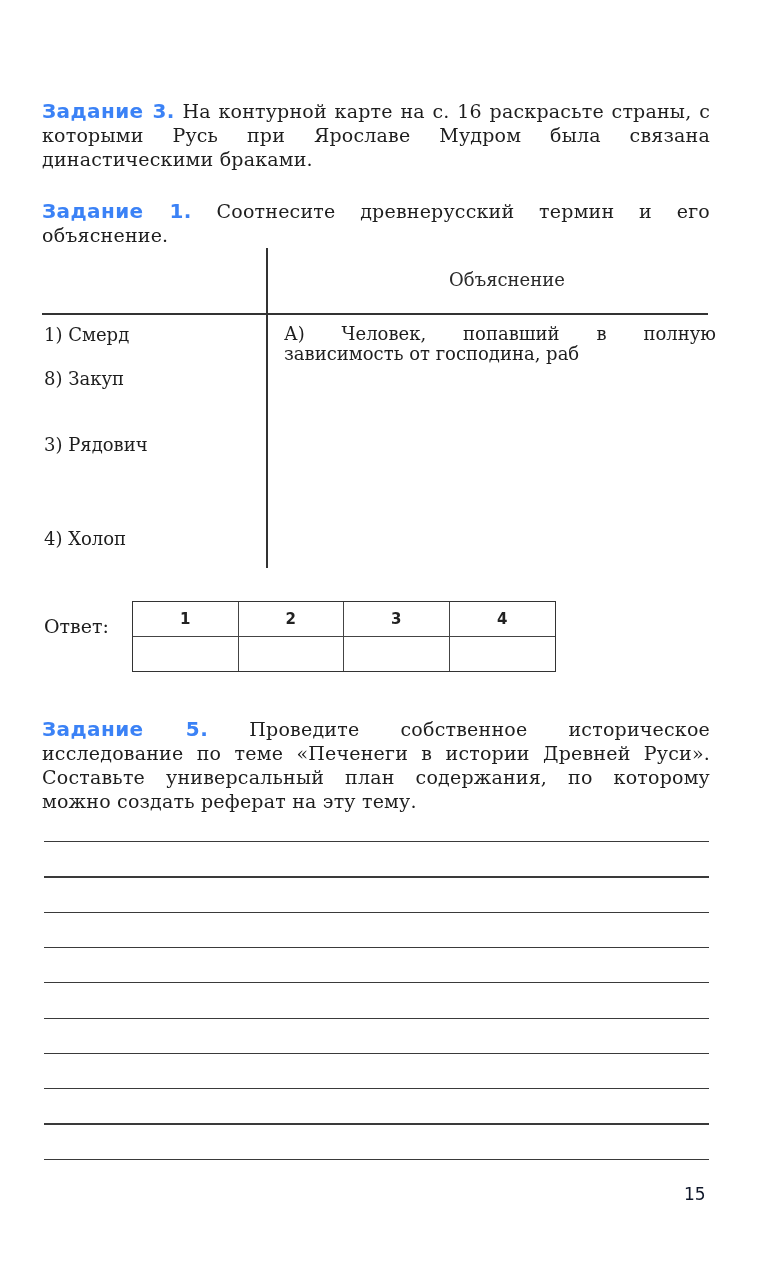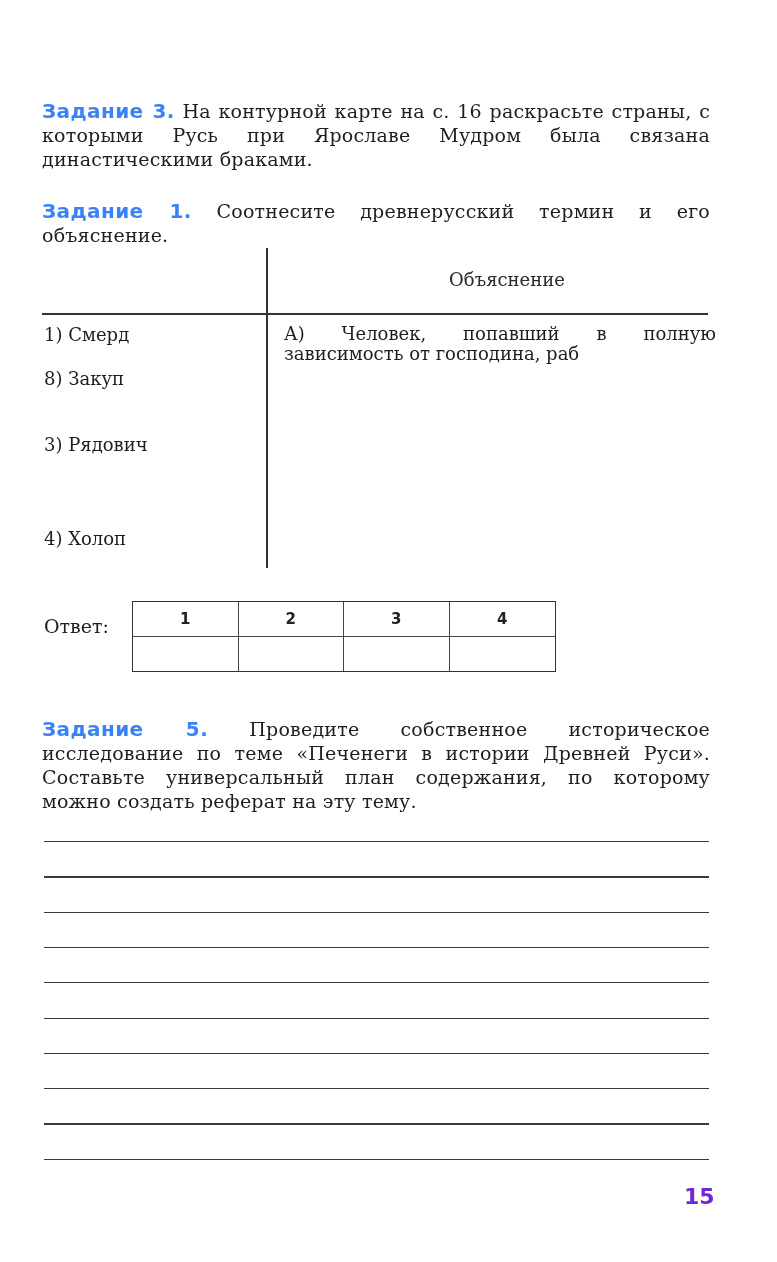--- a/index.html
+++ b/index.html
@@ -46,21 +46,21 @@
   }
   .answer-grid .cell { border-right: 1.5px solid #444; display: flex; align-items: center; justify-content: center;
     font-family: "DejaVu Sans", "Liberation Sans", sans-serif; font-weight: bold; font-size: 15px; color: #222; }
   .answer-grid .cell.last { border-right: none; }
   .answer-grid .hcell { border-bottom: 1.5px solid #444; }
 
   .write-line { position: absolute; left: 44px; width: 665px; height: 1.3px; background: #3a3a3a; }
 
   .page-num {
     position: absolute; left: 684px; top: 1184px;
-    font-family: "DejaVu Sans", "Liberation Sans", sans-serif; font-weight: bold; font-size: 22px; color: #6d28d9;
+    font-family: "DejaVu Sans", "Liberation Sans", sans-serif; font-weight: normal; font-size: 17px; color: #0f172a;
   }
 </style>
 </head>
 <body>
 
 <div class="task" id="task3">
   <span class="task-label">Задание 3.</span>
   <span>На контурной карте на с. 16 раскрасьте страны, с которыми Русь при Ярославе Мудром была связана династическими браками.</span>
 </div>
 

